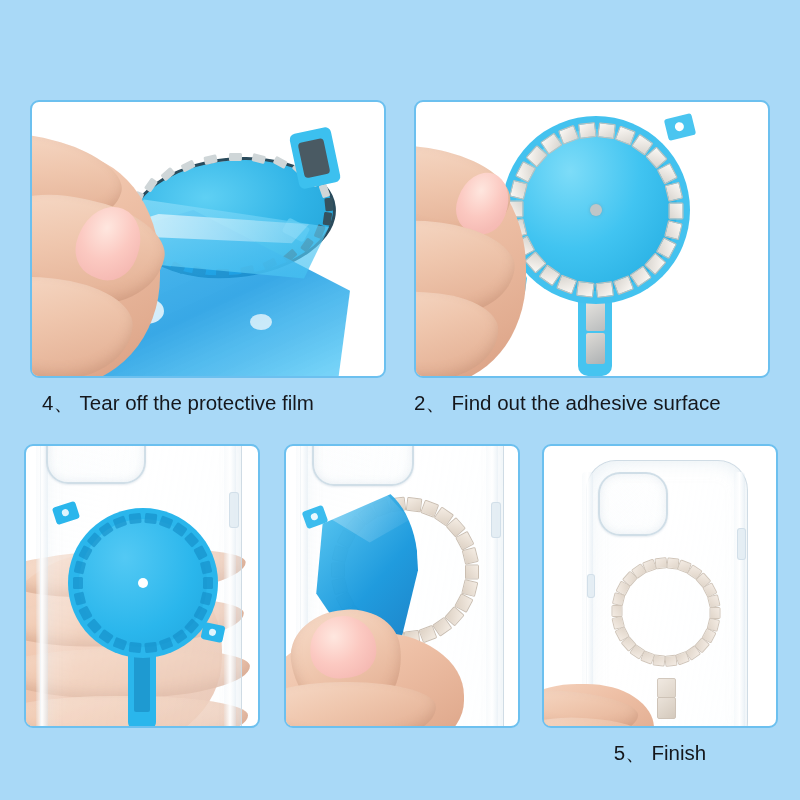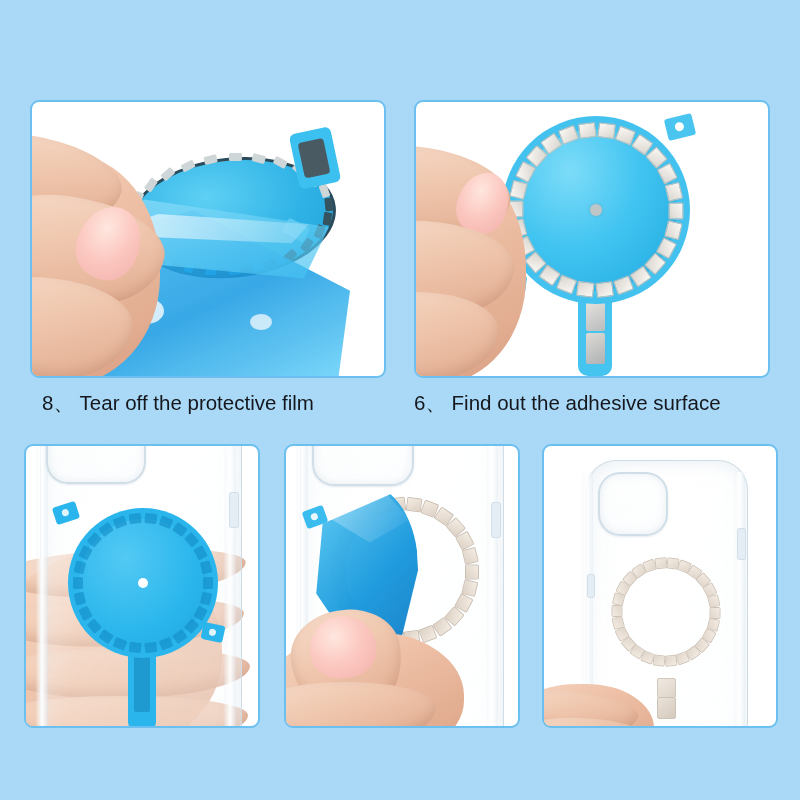--- a/index.html
+++ b/index.html
@@ -323,22 +323,22 @@
       </div>
 
       <div class="hand" style="left:-70px; top:56px; width:180px; height:226px;"></div>
       <div class="finger" style="left:-58px; top:48px; width:152px; height:86px; transform:rotate(14deg);"></div>
       <div class="nail" style="left:42px; top:70px; width:50px; height:62px; transform:rotate(20deg);"></div>
       <div class="finger" style="left:-64px; top:120px; width:162px; height:92px; transform:rotate(7deg);"></div>
       <div class="finger" style="left:-74px; top:190px; width:156px; height:88px; transform:rotate(2deg);"></div>
     </div>
   </div>
 
-  <div class="caption" style="left:42px; top:390px; width:350px;">8、 Tear off the protective film</div>
-  <div class="caption" style="left:414px; top:390px; width:360px;">6、 Find out the adhesive surface</div>
+  <div class="caption" style="left:42px; top:390px; width:350px;">4、 Tear off the protective film</div>
+  <div class="caption" style="left:414px; top:390px; width:360px;">2、 Find out the adhesive surface</div>
 
   <div class="panel" style="left:24px; top:444px; width:236px; height:284px;">
     <div class="scene">
 
       <div class="hand" style="left:-34px; top:106px; width:230px; height:200px; opacity:.88;"></div>
       <div class="finger" style="left:-30px; top:104px; width:250px; height:46px; transform:rotate(-3deg); opacity:.85;"></div>
       <div class="finger" style="left:-34px; top:152px; width:252px; height:48px; transform:rotate(-2deg); opacity:.85;"></div>
       <div class="finger" style="left:-30px; top:202px; width:254px; height:50px; transform:rotate(-1deg); opacity:.85;"></div>
       <div class="finger" style="left:-28px; top:250px; width:250px; height:48px; opacity:.85;"></div>
 
@@ -657,14 +657,15 @@
            background:linear-gradient(140deg,#f0e9e1,#ded4c8); border:1px solid #d2c8bd;"></div>
       <div class="handle-mag" style="left:113px; top:251px; width:17px; height:20px;
            background:linear-gradient(140deg,#eae2d9,#d4c9bc); border:1px solid #cec3b7;"></div>
 
       <div class="hand" style="left:-40px; top:238px; width:150px; height:90px;"></div>
       <div class="finger" style="left:-36px; top:246px; width:130px; height:42px; transform:rotate(6deg);"></div>
       <div class="finger" style="left:-20px; top:272px; width:120px; height:38px; transform:rotate(3deg);"></div>
     </div>
   </div>
 
+  <div class="caption" style="left:542px; top:740px; width:236px; text-align:center;">5、 Finish</div>
 
 </div>
 
 </body></html>

